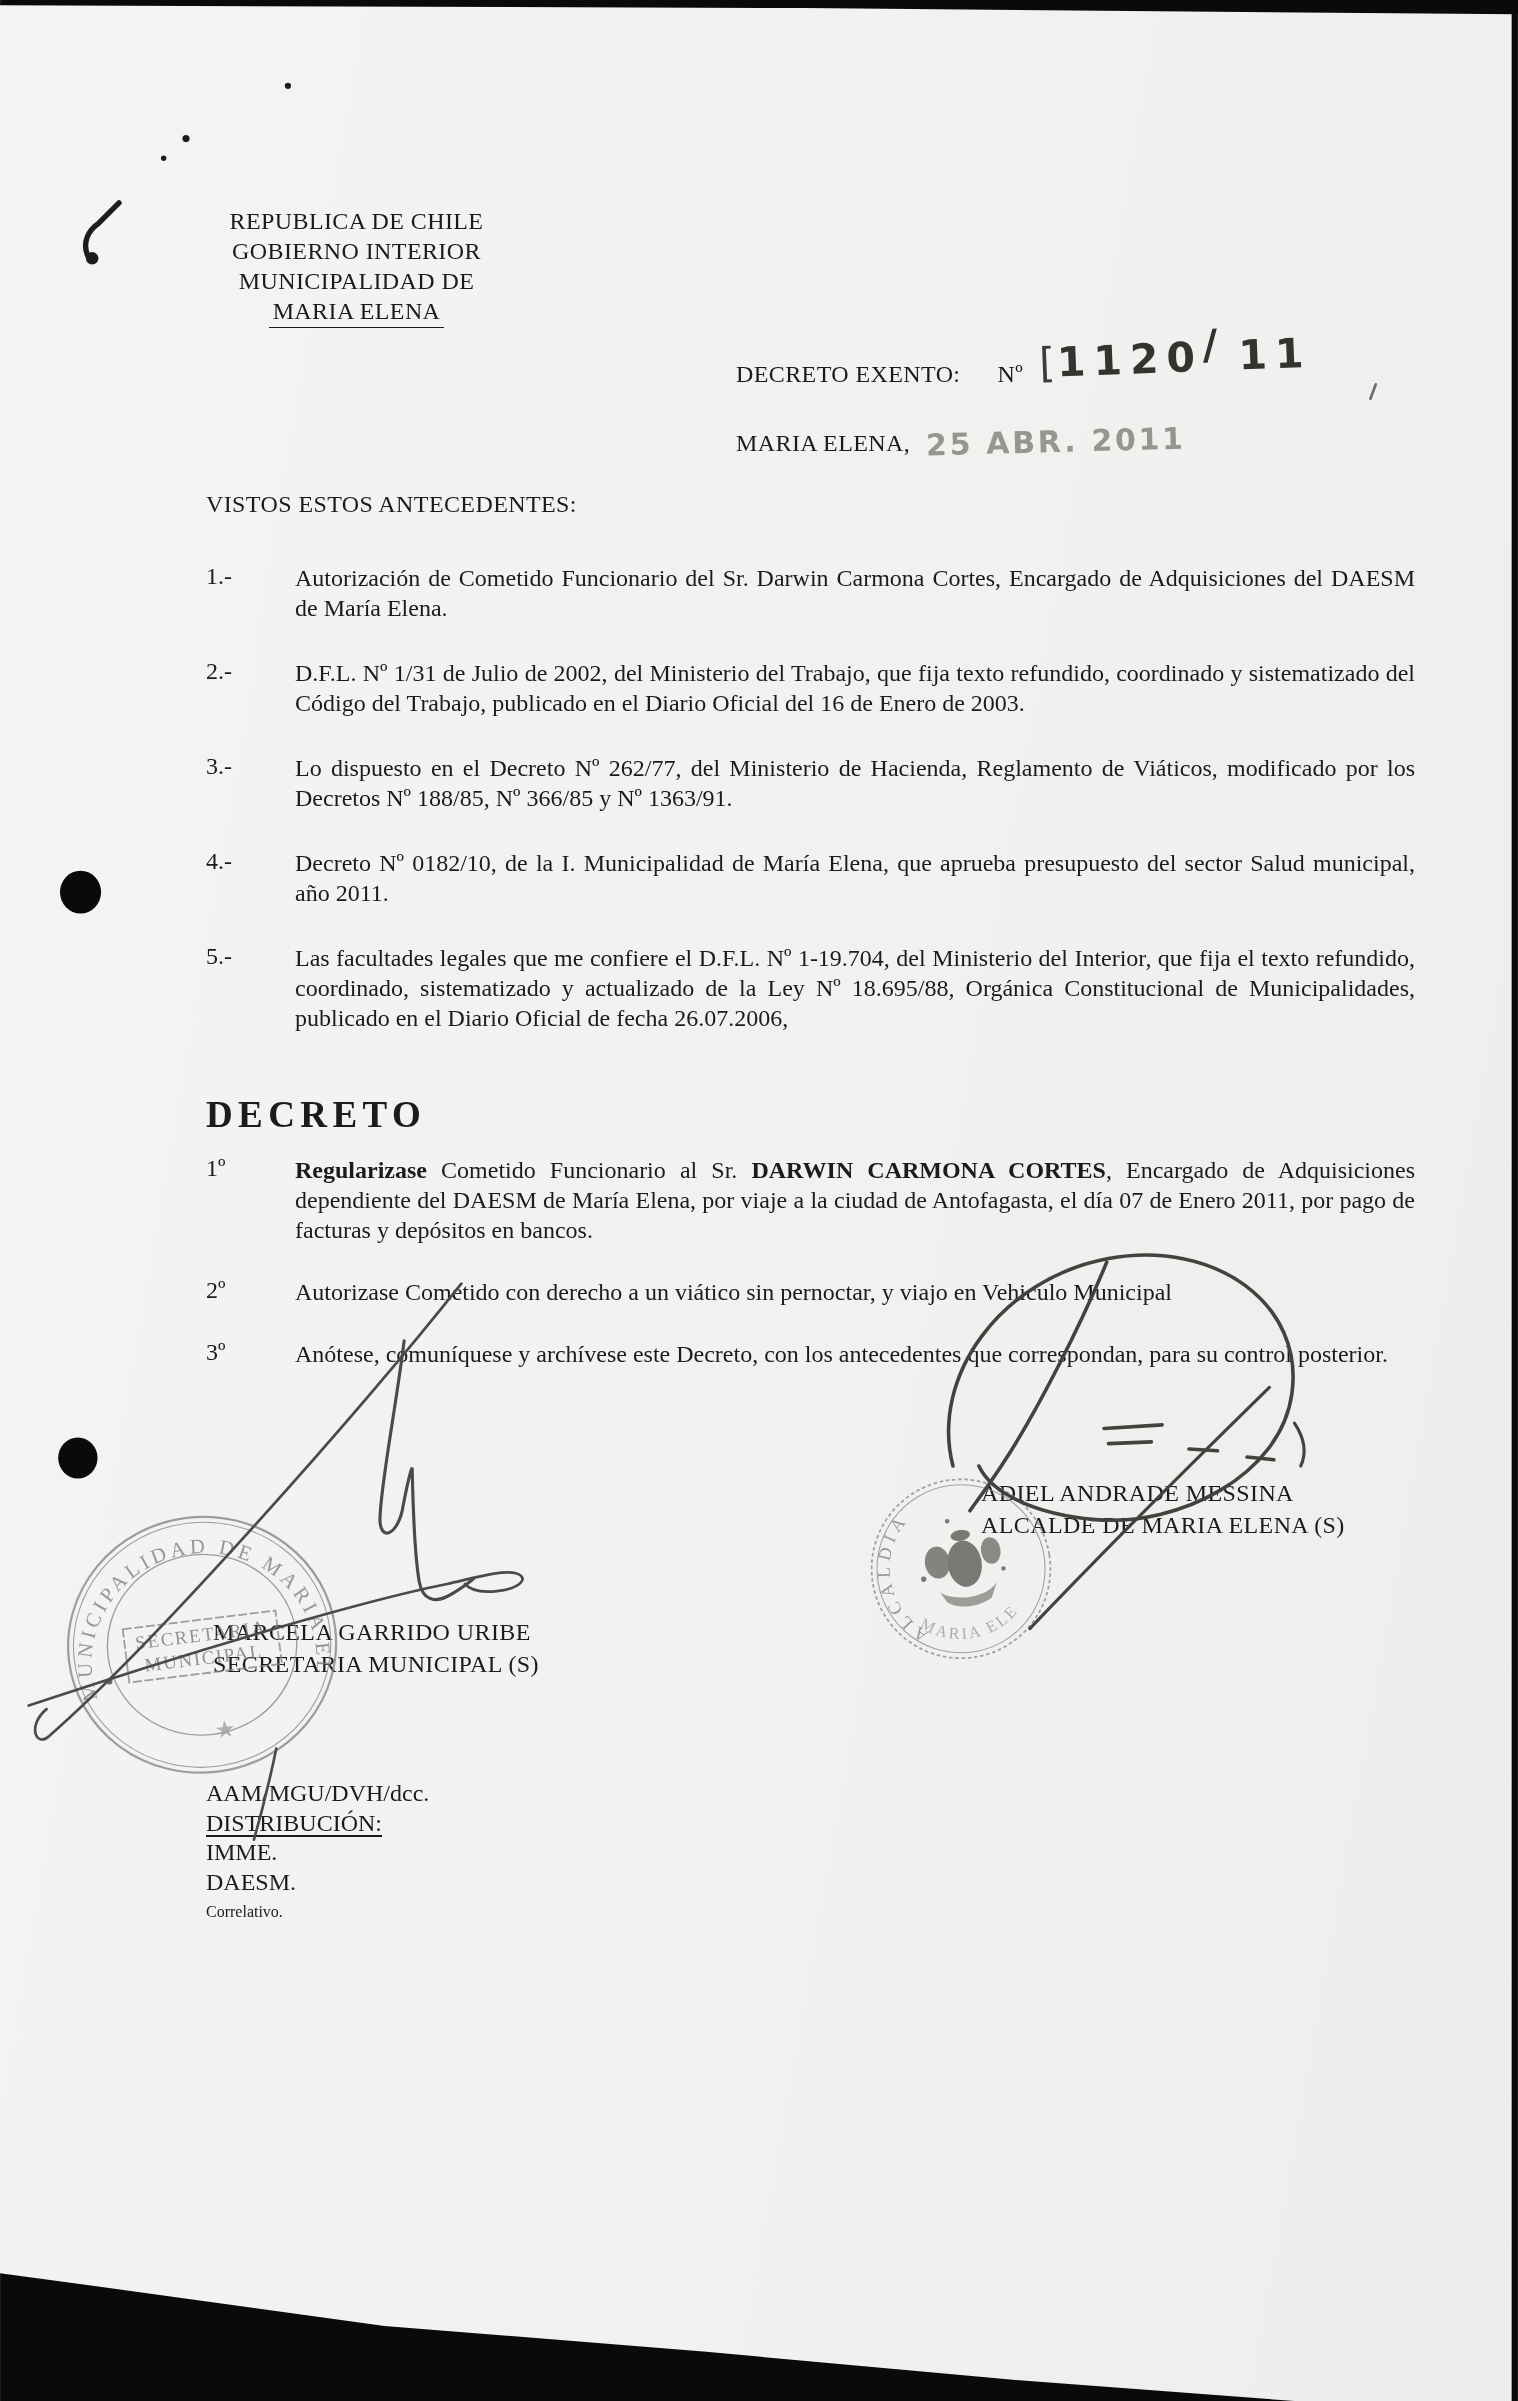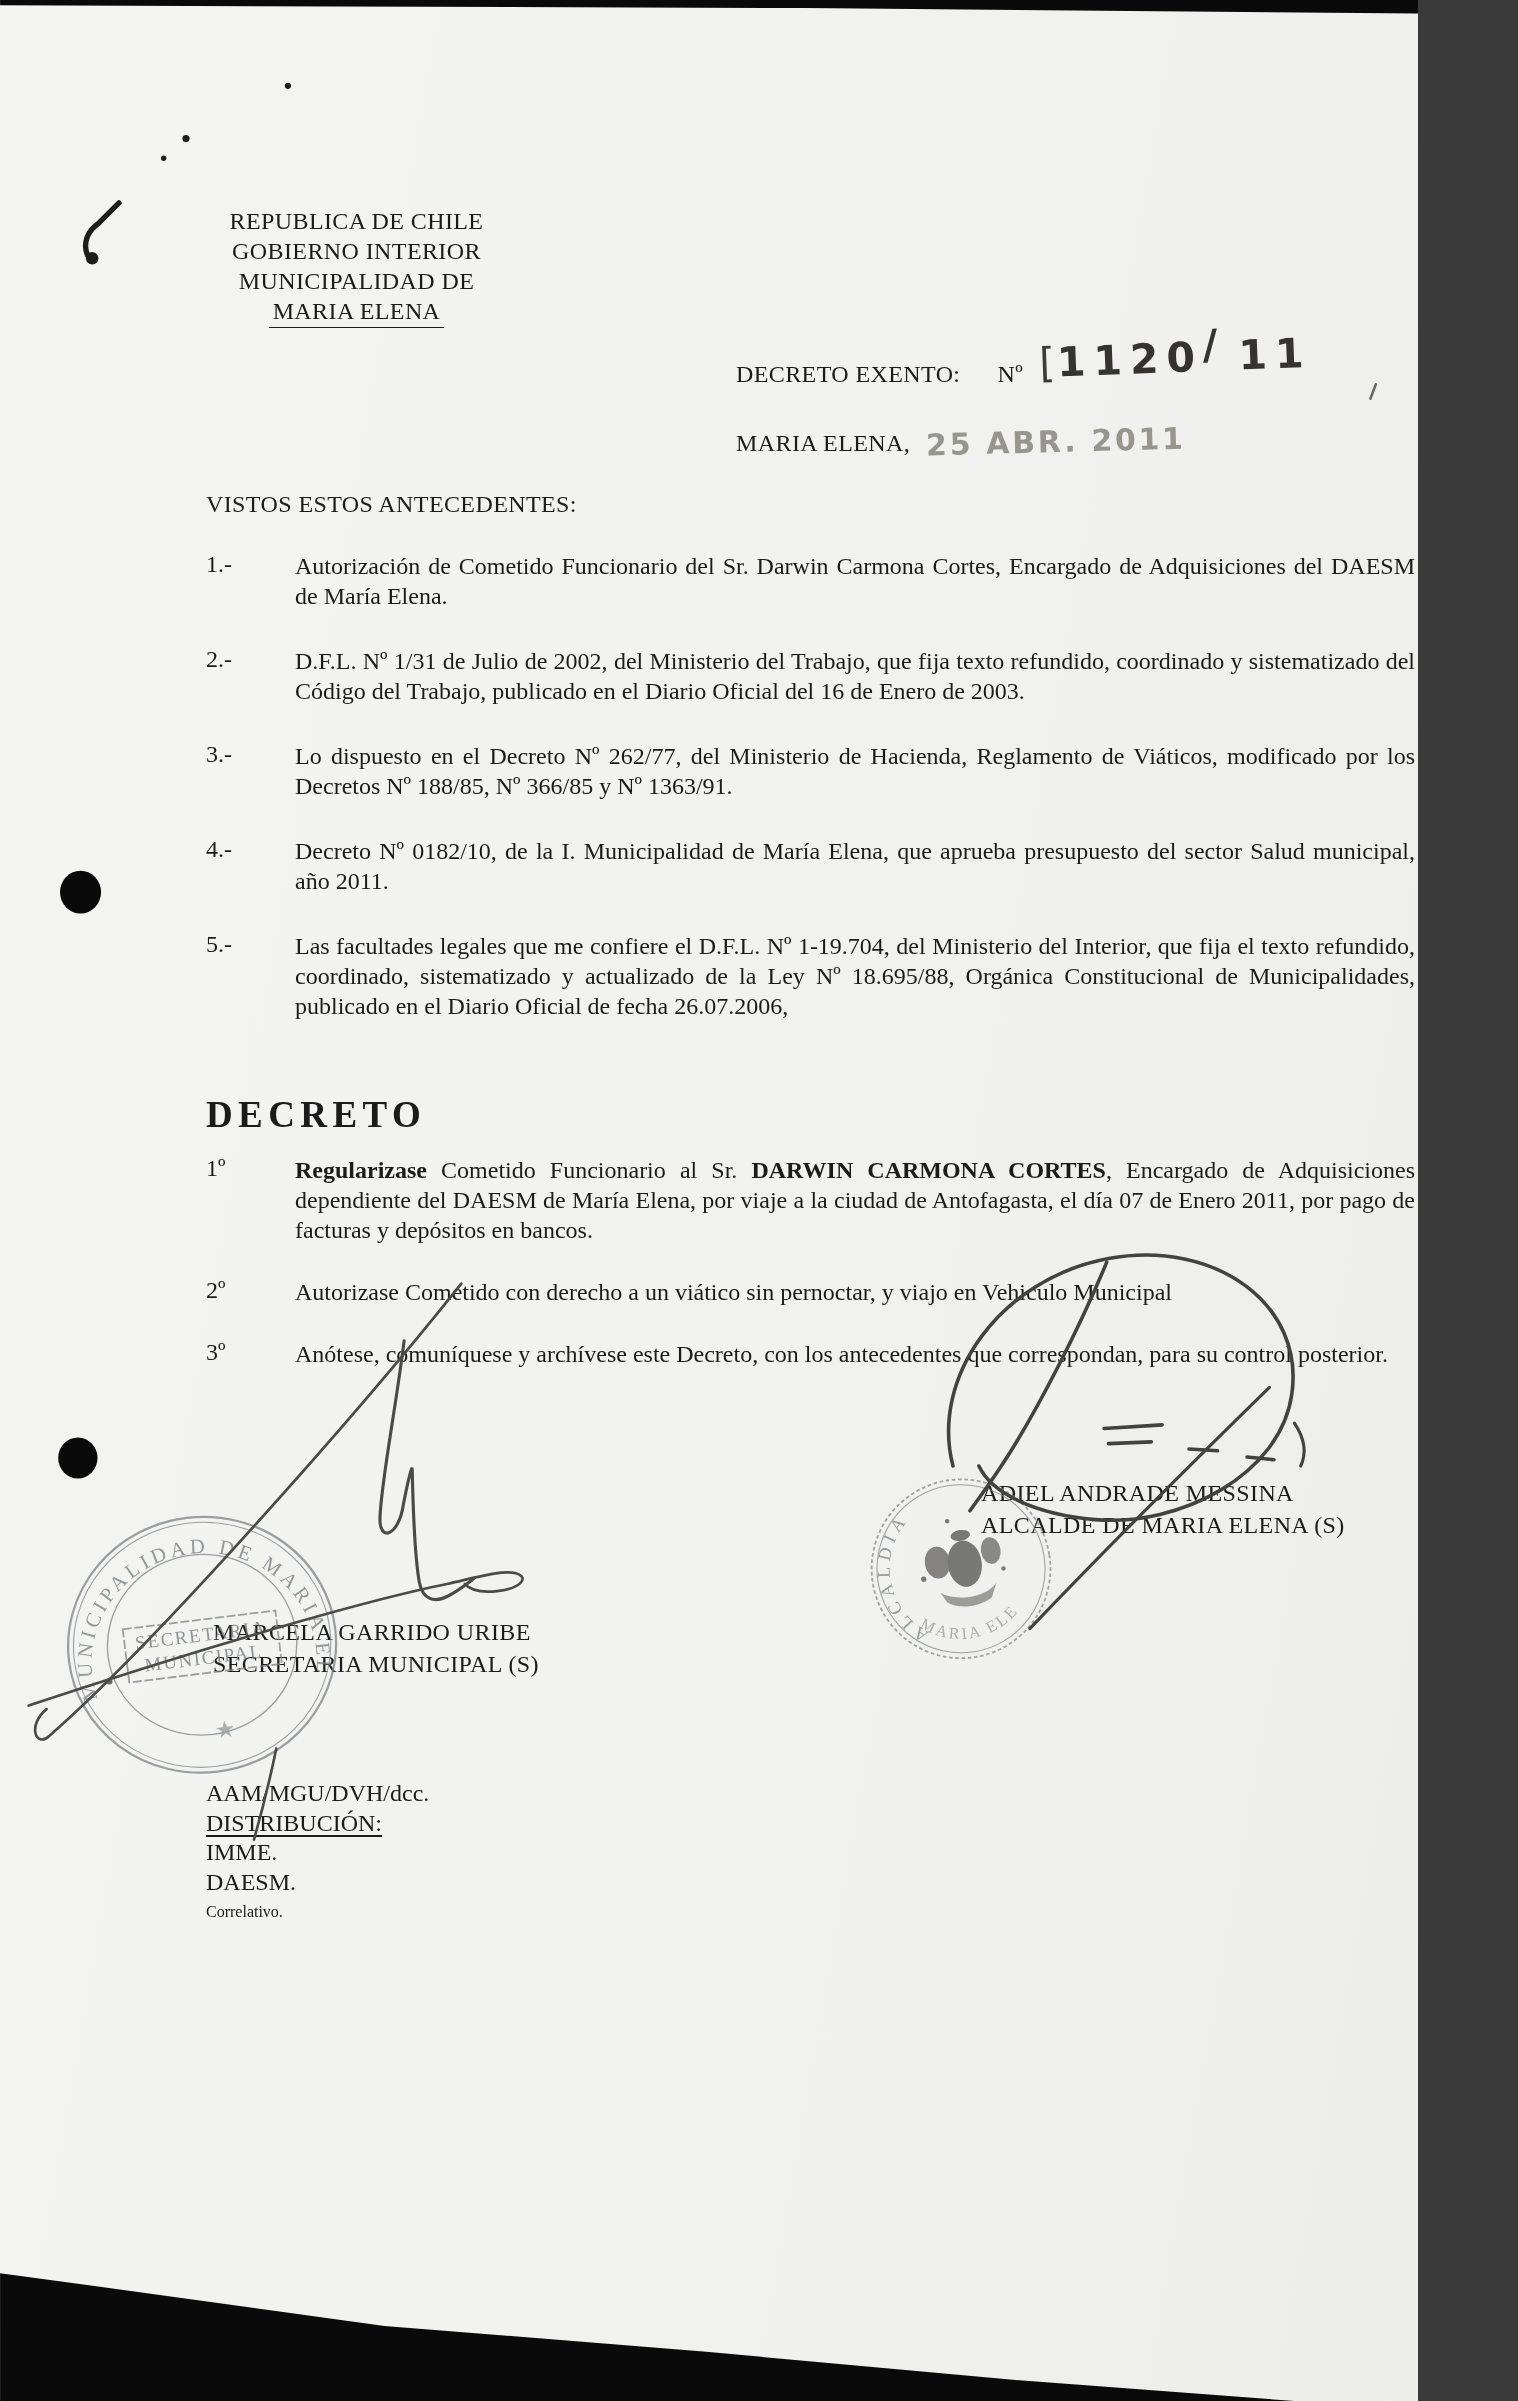--- a/index.html
+++ b/index.html
@@ -1,23 +1,22 @@
 <!DOCTYPE html>
 <html style="font-size:14.3px"><head>
 <meta charset="utf-8">
 <style>
   html,body{margin:0;padding:0;background:#3a3a3a;}
   .page{
     position:relative;
-    width:1374px;height:2401px;
+    width:1518px;height:2401px;
     background:linear-gradient(100deg,#f4f4f2 0%,#f1f1ef 55%,#ededeb 100%);
     overflow:hidden;
     font-family:"Liberation Serif","DejaVu Serif",serif;
     color:#1b1b1b;
-    padding-left:44px;
   }
   .abs{position:absolute;}
   
   .letterhead{left:208px;top:206px;width:297px;text-align:center;
     font-size:24px;line-height:30px;letter-spacing:0.4px;}
   .letterhead .uline{display:inline-block;border-bottom:1.8px solid #1b1b1b;padding:0 3.6px 0.9px 3.6px;}
   
   .decree-label{left:736px;top:361px;font-size:24px;letter-spacing:0.4px;}
   .no-label{margin-left:37px;}
   .stamp-number{left:1039px;top:334px;font-family:"DejaVu Sans",sans-serif;
@@ -26,21 +25,21 @@
   .stamp-number .bracket{font-weight:normal;letter-spacing:1.8px;color:#3c3b38;}
   .stamp-number .slash{position:relative;top:-11.6px;}
   .stamp-number .suffix{margin-left:12.5px;}
   .place-label{left:736px;top:430px;font-size:24px;letter-spacing:0.4px;}
   .stamp-date{left:926px;top:424px;font-family:"DejaVu Sans",sans-serif;
     font-weight:bold;font-size:30px;color:#96968f;letter-spacing:2.7px;
     transform:rotate(-1.5deg);white-space:nowrap;}
   
   .section-title{font-size:24px;letter-spacing:0.4px;}
   .vistos{left:206px;top:491px;width:1209px;}
-  .vistos .section-title{margin-bottom:33px;}
+  .vistos .section-title{margin-bottom:45px;}
   .doc-item{display:grid;grid-template-columns:89px 1fr;margin-bottom:35px;}
   .doc-item .num{font-size:24px;}
   .doc-item .txt{font-size:24px;line-height:30px;text-align:justify;text-align-last:left;}
   .doc-item .txt .b{font-weight:bold;}
   .decreto-title{left:206px;top:1093px;font-size:37px;font-weight:bold;letter-spacing:5.4px;}
   .decreto{left:206px;top:1155px;width:1209px;}
   .decreto .doc-item{margin-bottom:32px;}
   
   .sig-name{font-size:24px;letter-spacing:0.4px;line-height:32px;white-space:nowrap;}
   .sig-left{left:213px;top:1616px;}

